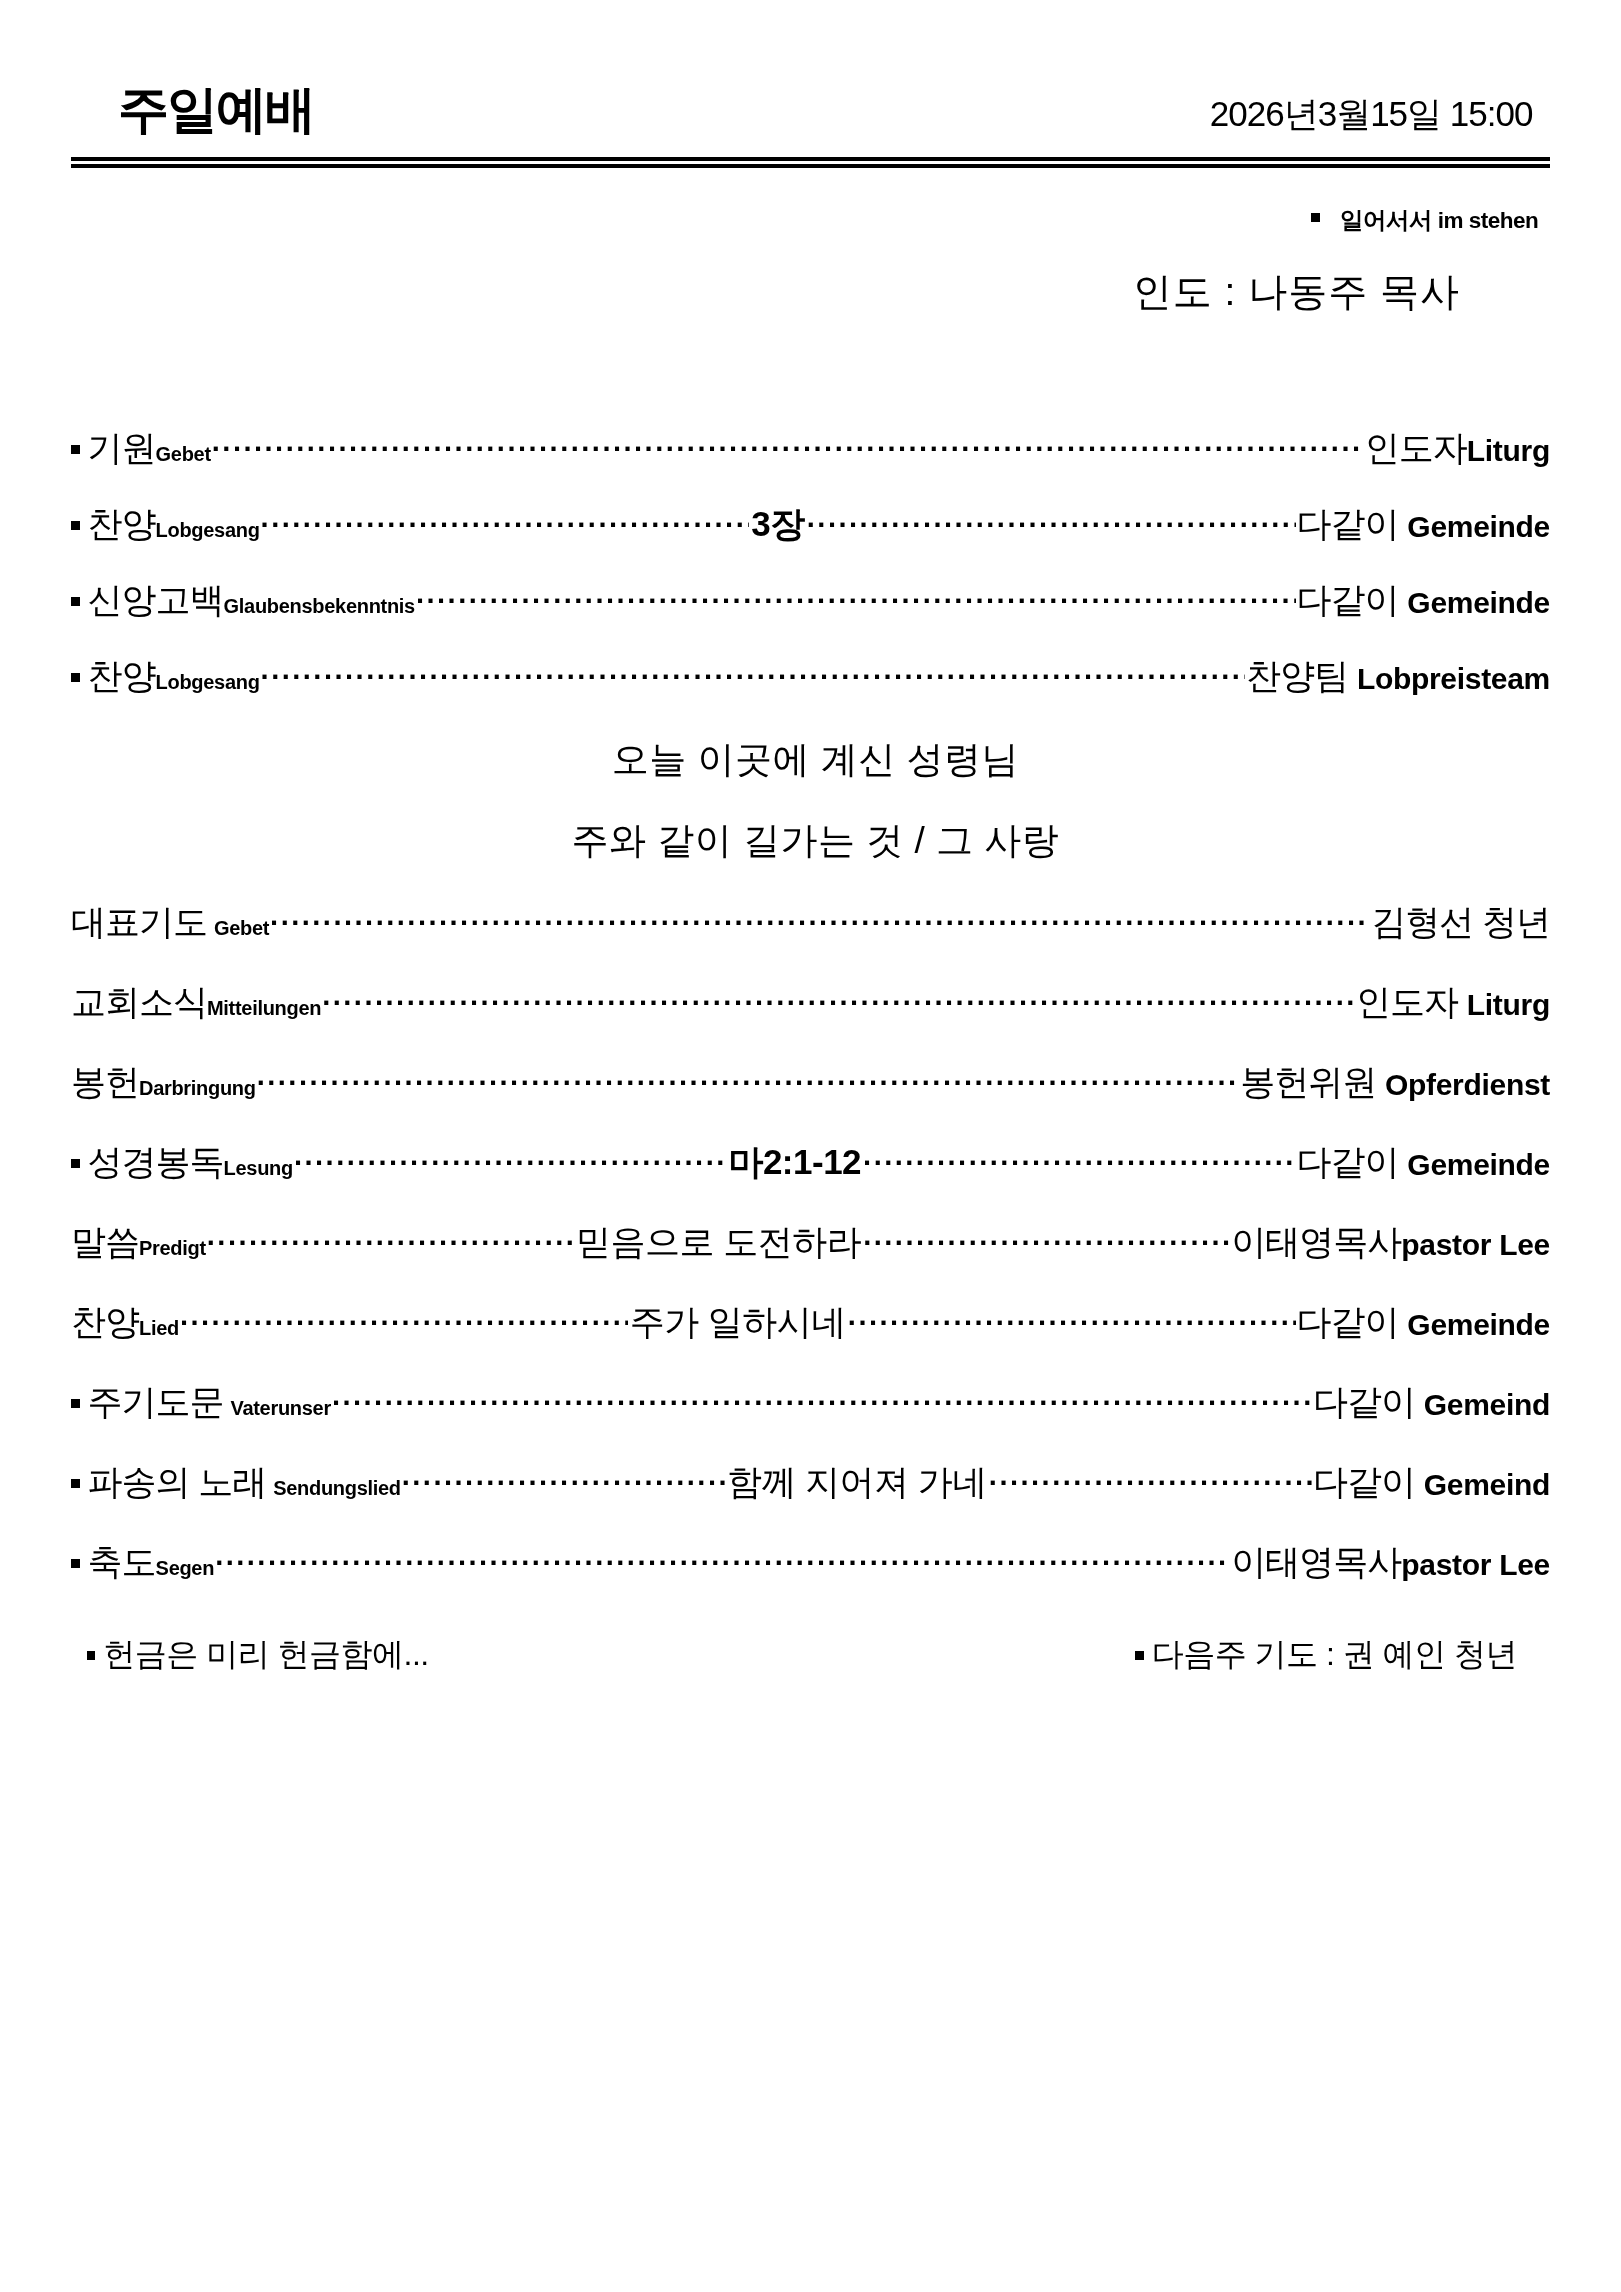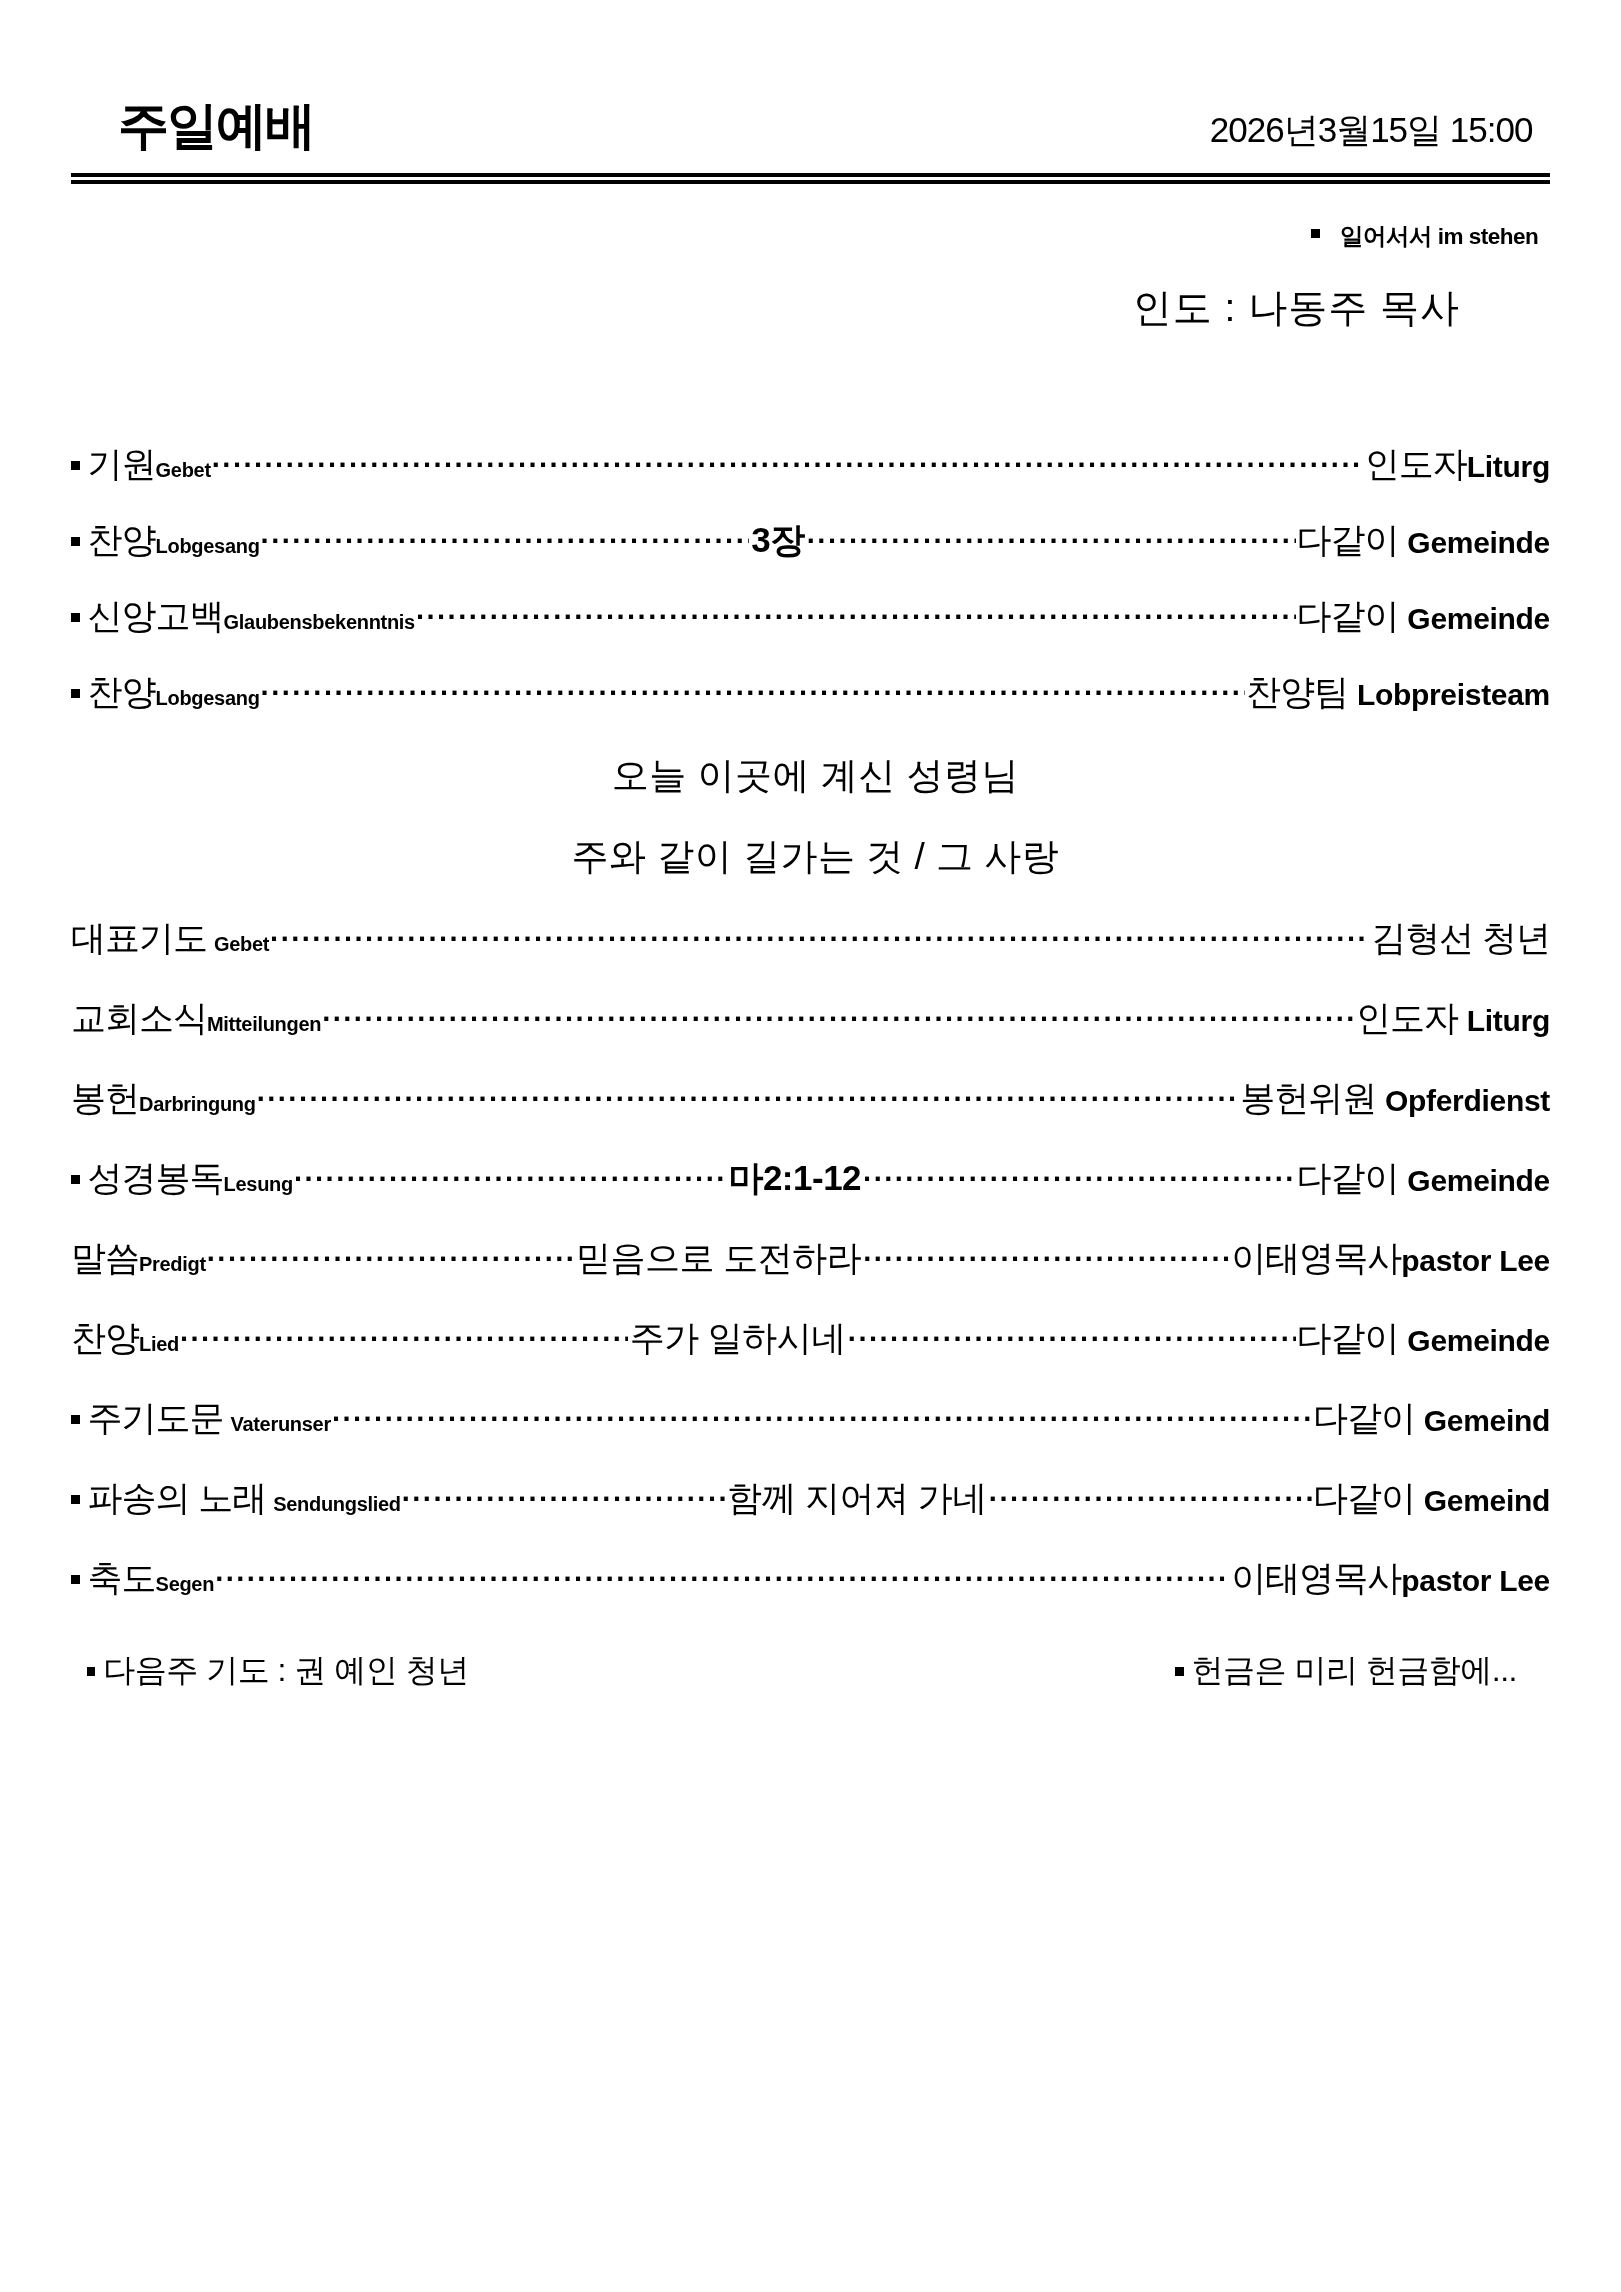--- a/index.html
+++ b/index.html
@@ -13,21 +13,21 @@
     font-family: "Liberation Sans", "DejaVu Sans", sans-serif;
     color: #000000;
     overflow: hidden;
     position: relative;
   }
   .page {
     position: relative;
     width: 1621px;
     height: 2293px;
     box-sizing: border-box;
-    padding: 16px 71px;
+    padding: 0 71px;
   }
 
   
   .header {
     display: flex;
     align-items: flex-end;
     justify-content: space-between;
     padding-top: 84px;
     padding-left: 47px;
     padding-right: 17.6px;
@@ -344,22 +344,22 @@
       <span class="dots"></span>
       <span class="who">이태영목사</span>
       <span class="who-de">pastor Lee</span>
     </div>
 
   </div>
 
   <div class="footer">
     <div class="cell">
       <span class="bullet"></span>
+      <span>헌금은 미리 헌금함에...</span>
+    </div>
+    <div class="cell">
+      <span class="bullet"></span>
       <span>다음주 기도 :   권 예인 청년</span>
     </div>
-    <div class="cell">
-      <span class="bullet"></span>
-      <span>헌금은 미리 헌금함에...</span>
-    </div>
   </div>
 
 </div>
 
 
 </body></html>

